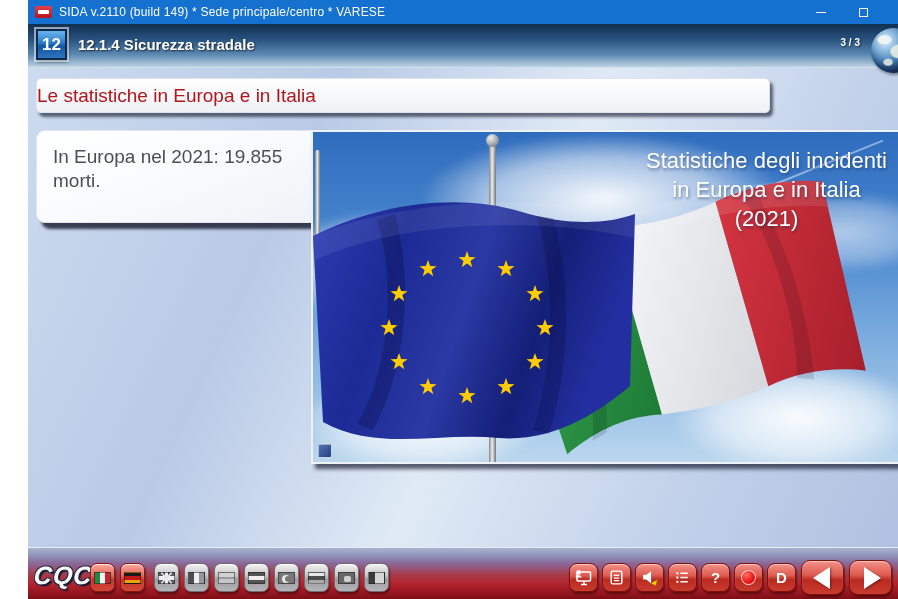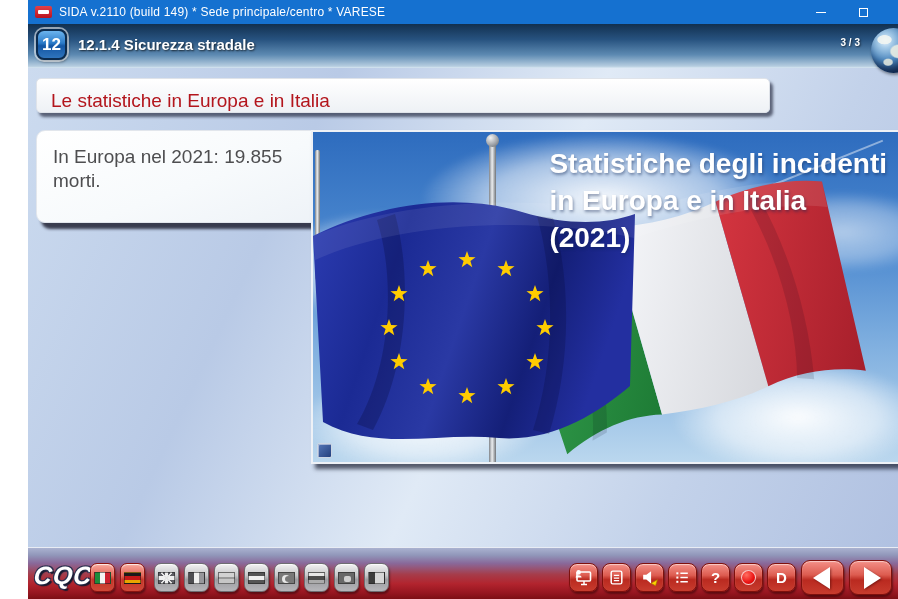--- a/index.html
+++ b/index.html
@@ -18,21 +18,21 @@
   .win-btn { width:42px; height:24px; display:flex; align-items:center; justify-content:center; cursor:default; }
   .ico-min { width:10px; height:1px; background:#fff; }
   .ico-max { width:9px; height:9px; border:1px solid #fff; }
   .ico-close { position:relative; width:11px; height:11px; }
   .ico-close::before,.ico-close::after { content:""; position:absolute; left:5px; top:0; width:1.4px; height:11px; background:#fff; }
   .ico-close::before { transform:rotate(45deg); } .ico-close::after { transform:rotate(-45deg); }
 
   
   .header { position:absolute; left:0; top:24px; width:898px; height:44px;
             background:linear-gradient(180deg,#12304f 0%,#27527f 35%,#5d8ab2 70%,#b6cde0 96%,#d9e8f2 100%); }
-  .badge { position:absolute; left:8px; top:5px; width:31px; height:31px; border-radius:8px;
+  .badge { position:absolute; left:8px; top:5px; width:31px; height:31px; border-radius:0;
            background:linear-gradient(180deg,#6cb4ee 0%,#2a7ac8 45%,#1356a4 55%,#2f74bc 100%);
            border:2px solid #0b2b4e; box-shadow:0 0 0 2px rgba(255,255,255,.55),1px 2px 3px rgba(0,0,0,.5);
            color:#fff; font-size:17px; font-weight:bold; display:flex; align-items:center; justify-content:center; }
   .header-title { position:absolute; left:50px; top:12px; color:#fff; font-size:15px; font-weight:bold;
                   text-shadow:1px 1px 2px rgba(0,0,0,.7); }
   .pages { position:absolute; right:66px; top:13px; color:#fff; font-size:10px; font-weight:bold;
            text-shadow:1px 1px 2px rgba(0,0,0,.6); }
   .globe { position:absolute; left:843px; top:4px; width:45px; height:45px; border-radius:50%; z-index:6;
            background:radial-gradient(circle at 32% 28%, #eaf5fd 0%, #a6cbe8 16%, #4d88c0 45%, #1d4a7c 78%, #0d2a4a 100%);
            box-shadow:inset -4px -6px 8px rgba(0,0,25,.55), 1px 2px 3px rgba(0,0,0,.4); }
@@ -41,43 +41,43 @@
                       radial-gradient(ellipse 14px 11px at 62% 52%, #e9ede3 55%, transparent 68%),
                       radial-gradient(ellipse 7px 5px at 72% 24%, #eef2ee 55%, transparent 70%),
                       radial-gradient(ellipse 8px 6px at 38% 76%, #dfe5dd 50%, transparent 68%); }
 
   
   .content { position:absolute; left:0; top:68px; width:898px; height:479px;
              background:linear-gradient(115deg,#ccdbef 0%,#b9cae6 28%,#e0eaf6 52%,#c3d2ea 75%,#aebfe0 100%); }
 
   .lesson-title-box { position:absolute; left:8px; top:10px; width:734px; height:35px; border-radius:5px;
              background:linear-gradient(180deg,#ffffff,#eef1f5); border:1px solid #dfe3e9;
-             box-shadow:3px 4px 3px rgba(15,18,40,.6); display:flex; align-items:flex-end; padding-left:14px; }
+             box-shadow:3px 4px 3px rgba(15,18,40,.6); display:flex; align-items:center; }
   .lesson-title-box span { color:#b3151c; font-size:19px; }
 
   .note-box { position:absolute; left:8px; width:306px; border-radius:9px;
               background:linear-gradient(160deg,#ffffff 0%,#f7fafc 55%,#edf2f7 100%);
               border:1px solid #e2e6ec; box-shadow:5px 6px 3px rgba(18,18,35,.78);
               padding:14px 16px; color:#4e4e50; font-size:19px; line-height:1.27; }
   .note-1 { top:62px; height:93px; }
   .note-2 { top:165px; height:88px; }
 
   
   .media-frame { position:absolute; left:283px; top:62px; width:592px; height:334px;
                  border:2px solid #eef1f6; box-shadow:4px 5px 4px rgba(10,14,32,.65);
                  overflow:hidden; background:linear-gradient(180deg,#2e6cbe 0%,#4b88cf 34%,#82b1e0 66%,#bad7ee 100%); }
   .cloud { position:absolute; border-radius:50%; filter:blur(3px);
            background:radial-gradient(ellipse at center, rgba(255,255,255,.95) 0%, rgba(255,255,255,.55) 45%, rgba(255,255,255,0) 72%); }
   .contrail { position:absolute; height:2px; background:rgba(255,255,255,.45); }
   .pole { position:absolute; background:linear-gradient(90deg,#7e8288,#eceef0 45%,#6f7378); border-radius:2px; }
   .finial { position:absolute; width:13px; height:13px; border-radius:50%;
             background:radial-gradient(circle at 35% 30%, #f2f2f2, #9a9ea4 60%, #5c6066); }
   .flag-svg { position:absolute; }
-  .media-caption { position:absolute; right:14px; top:14px; text-align:left; color:#fff;
-                   font-size:28px; font-weight:bold; line-height:1.32;
+  .media-caption { position:absolute; right:14px; top:14px; text-align:center; color:#fff;
+                   font-size:22px; font-weight:normal; line-height:1.32;
                    text-shadow:1px 2px 3px rgba(15,35,80,.45); }
   .clapper { position:absolute; left:5px; top:8px; width:90px; height:58px; }
   .clap-top { height:13px; border:1px solid #111; transform:rotate(-5deg); transform-origin:left bottom;
               background:repeating-linear-gradient(65deg,#101010 0 9px,#ececec 9px 18px); }
   .clap-mid { height:12px; border:1px solid #111; margin-top:-1px;
               background:repeating-linear-gradient(115deg,#141414 0 9px,#e4e4e4 9px 18px); }
   .clap-body { height:32px; margin-top:-1px; background:linear-gradient(180deg,#fafafa,#b9bcc2 70%,#8f939a);
                border:2px solid #6f7278; box-shadow:inset 0 0 0 2px #d9dce0;
                display:flex; align-items:center; justify-content:center; }
   .clap-num { color:#2fa9e0; font-size:16px; font-weight:bold; letter-spacing:1px; text-shadow:1px 1px 0 #f4f4f4; }

